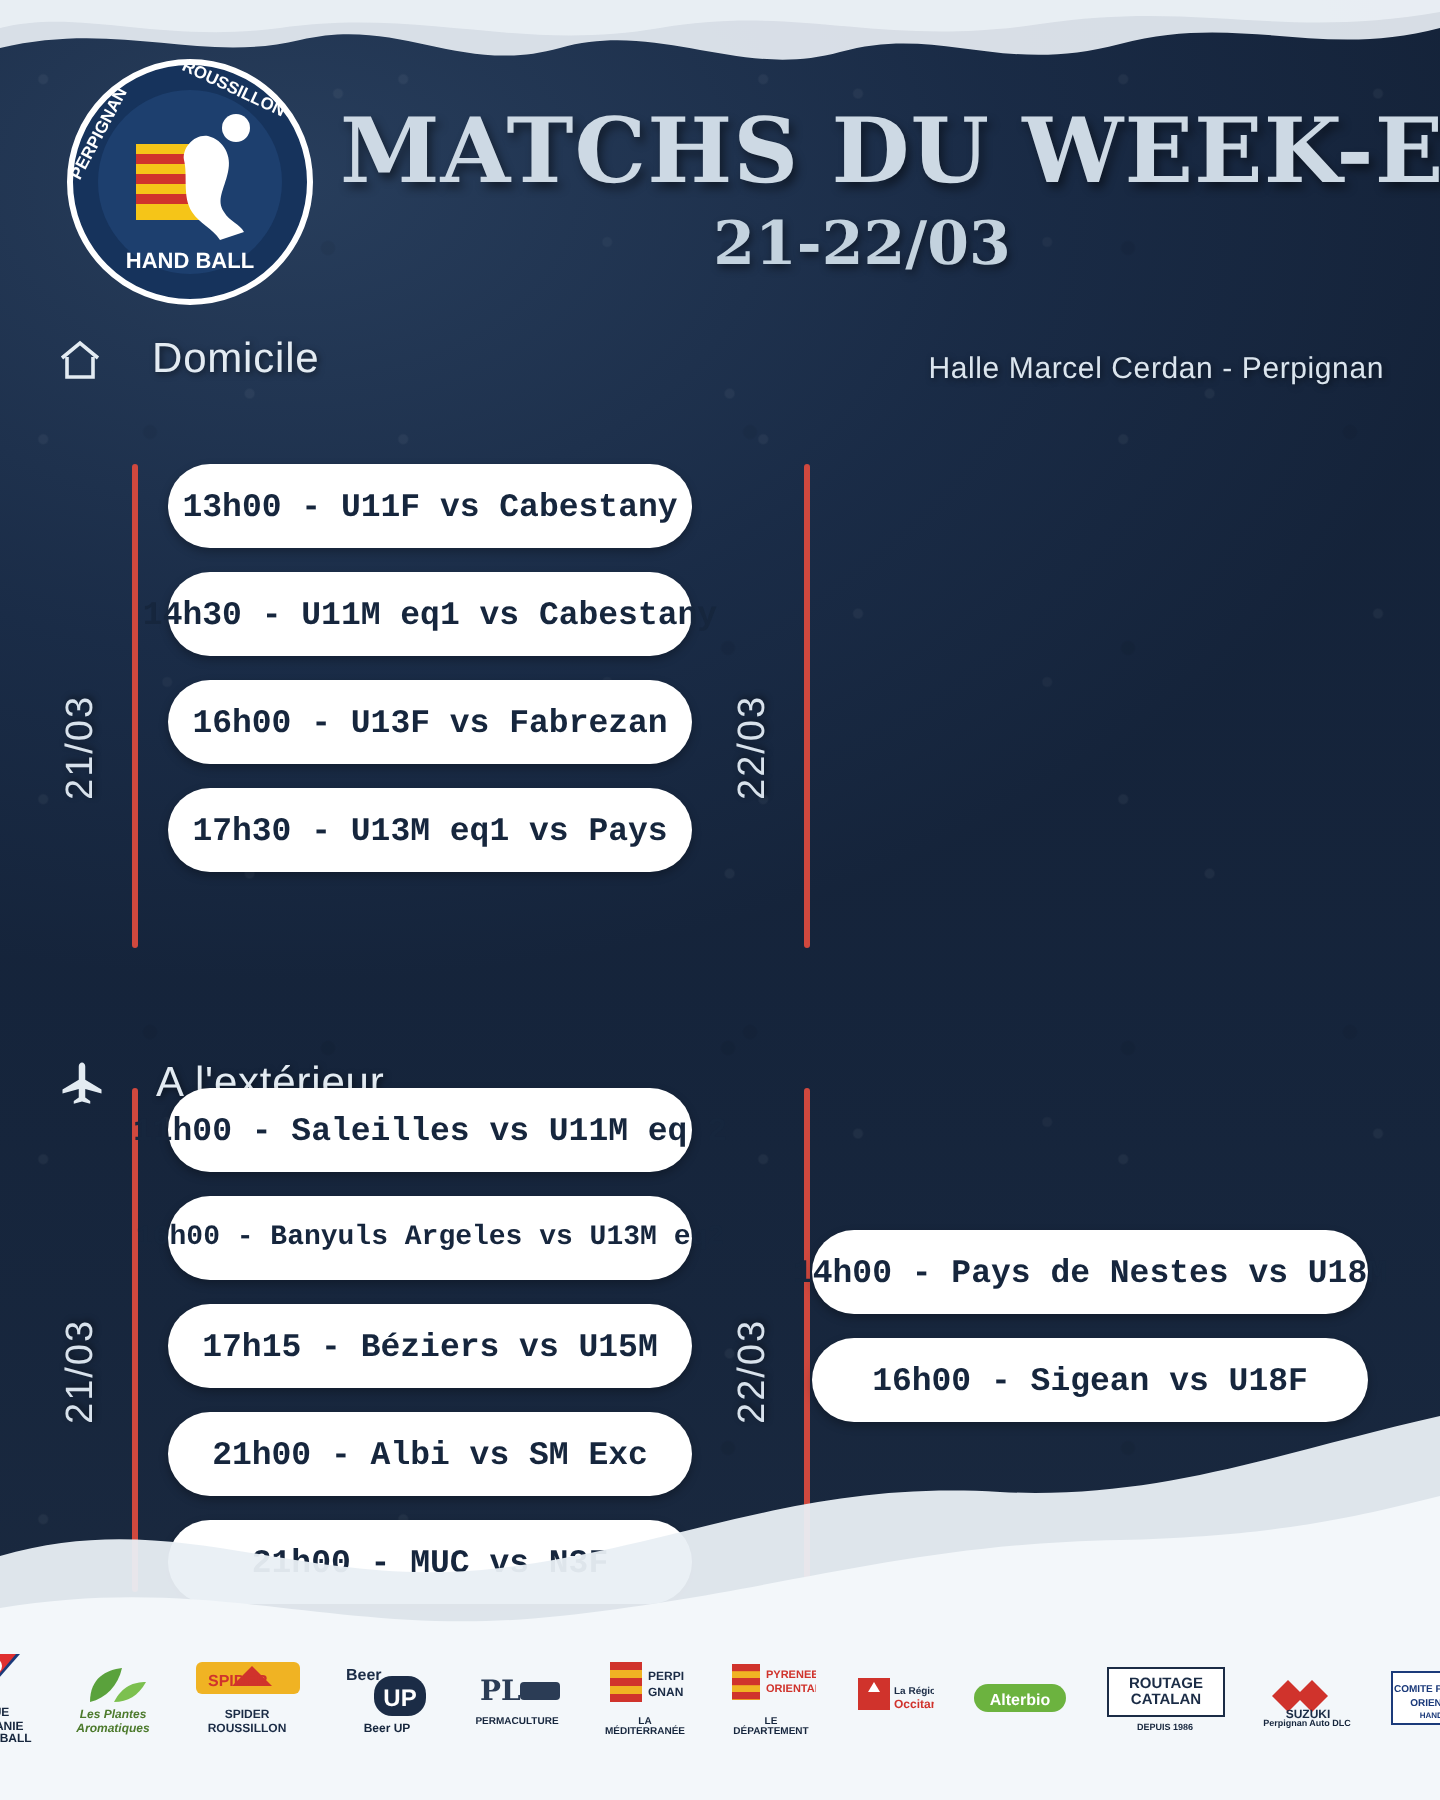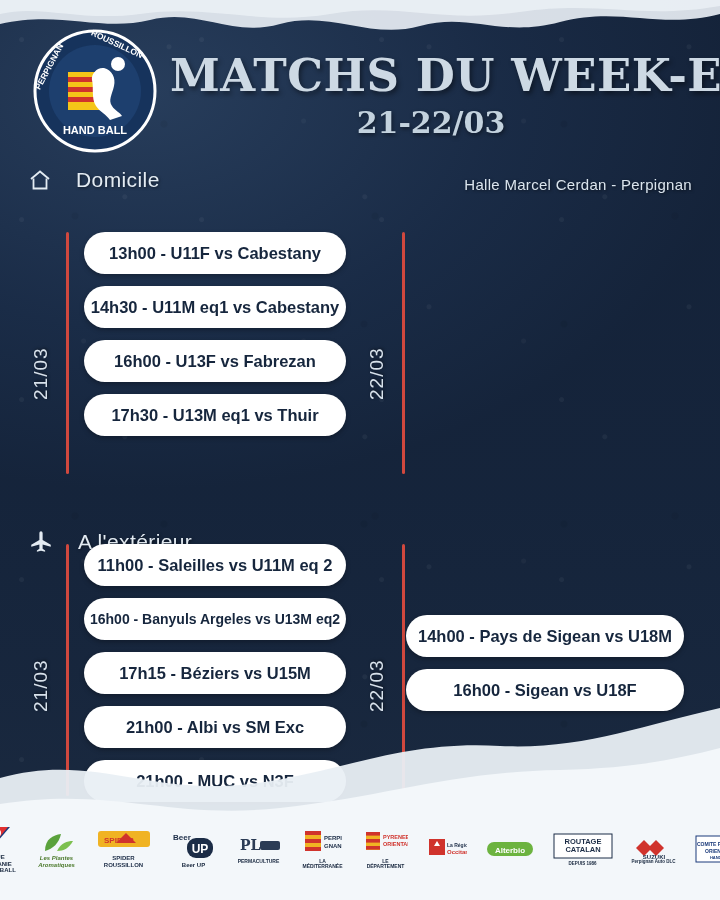--- a/index.html
+++ b/index.html
@@ -112,20 +112,21 @@
     display: flex;
     align-items: center;
     justify-content: center;
     color: #16263d;
     font-size: 16.5px;
     font-weight: bold;
     box-shadow: 0 2px 5px rgba(0,0,0,0.28);
     margin-bottom: 12px;
     padding: 0 14px;
     white-space: nowrap;
+    font-family: Liberation Mono, monospace;
   }
   .col {
     position: absolute;
   }
   .col-home-21 { left: 84px; top: 232px; width: 262px; }
   .col-away-21 { left: 84px; top: 544px; width: 262px; }
   .col-away-22 { left: 406px; top: 615px; width: 278px; }
 
   
   .rail {
@@ -226,21 +227,21 @@
 
   <div class="rail rail-a"></div>
   <div class="rail rail-b"></div>
   <div class="vdate vd-a">21/03</div>
   <div class="vdate vd-b">22/03</div>
 
   <div class="col col-home-21">
     <div class="pill">13h00 - U11F vs Cabestany</div>
     <div class="pill">14h30 - U11M eq1 vs Cabestany</div>
     <div class="pill">16h00 - U13F vs Fabrezan</div>
-    <div class="pill">17h30 - U13M eq1 vs Thuir</div>
+    <div class="pill">17h30 - U13M eq1 vs Pays</div>
   </div>
 
   <div class="section-head" style="left:28px; top:528px;align-items:flex-end;">
     <span class="ic">
       <svg width="26" height="26" viewBox="0 0 24 24" fill="#e3ebf2">
         <path d="M21 15.5 L13.5 11 L13.5 4.8 C13.5 3.8 12.8 3 12 3 C11.2 3 10.5 3.8 10.5 4.8 L10.5 11 L3 15.5 L3 17.3 L10.5 15.2 L10.5 19.2 L8.2 20.8 L8.2 22 L12 21 L15.8 22 L15.8 20.8 L13.5 19.2 L13.5 15.2 L21 17.3 Z"></path>
       </svg>
     </span>
     <span>A l'extérieur</span>
   </div>
@@ -252,21 +253,21 @@
 
   <div class="col col-away-21">
     <div class="pill">11h00 - Saleilles vs U11M eq 2</div>
     <div class="pill" style="font-size:14px;">16h00 - Banyuls Argeles vs U13M eq2</div>
     <div class="pill">17h15 - Béziers vs U15M</div>
     <div class="pill">21h00 - Albi vs SM Exc</div>
     <div class="pill">21h00 - MUC vs N3F</div>
   </div>
 
   <div class="col col-away-22">
-    <div class="pill">14h00 - Pays de Sigean vs U18M</div>
+    <div class="pill">14h00 - Pays de Nestes vs U18M</div>
     <div class="pill">16h00 - Sigean vs U18F</div>
   </div>
 
   <svg class="bottom-wave" viewBox="0 0 720 200" preserveAspectRatio="none">
     <path d="M0,78 C90,52 150,96 250,84 C340,73 400,40 500,46 C580,50 640,26 720,8 L720,200 L0,200 Z" fill="#e9eff4" opacity="0.95"></path>
     <path d="M0,104 C110,86 170,120 280,108 C390,96 450,72 560,70 C640,68 680,58 720,48 L720,200 L0,200 Z" fill="#f3f7fa"></path>
   </svg>
 
   <div class="sponsors">
     <div class="sp">

